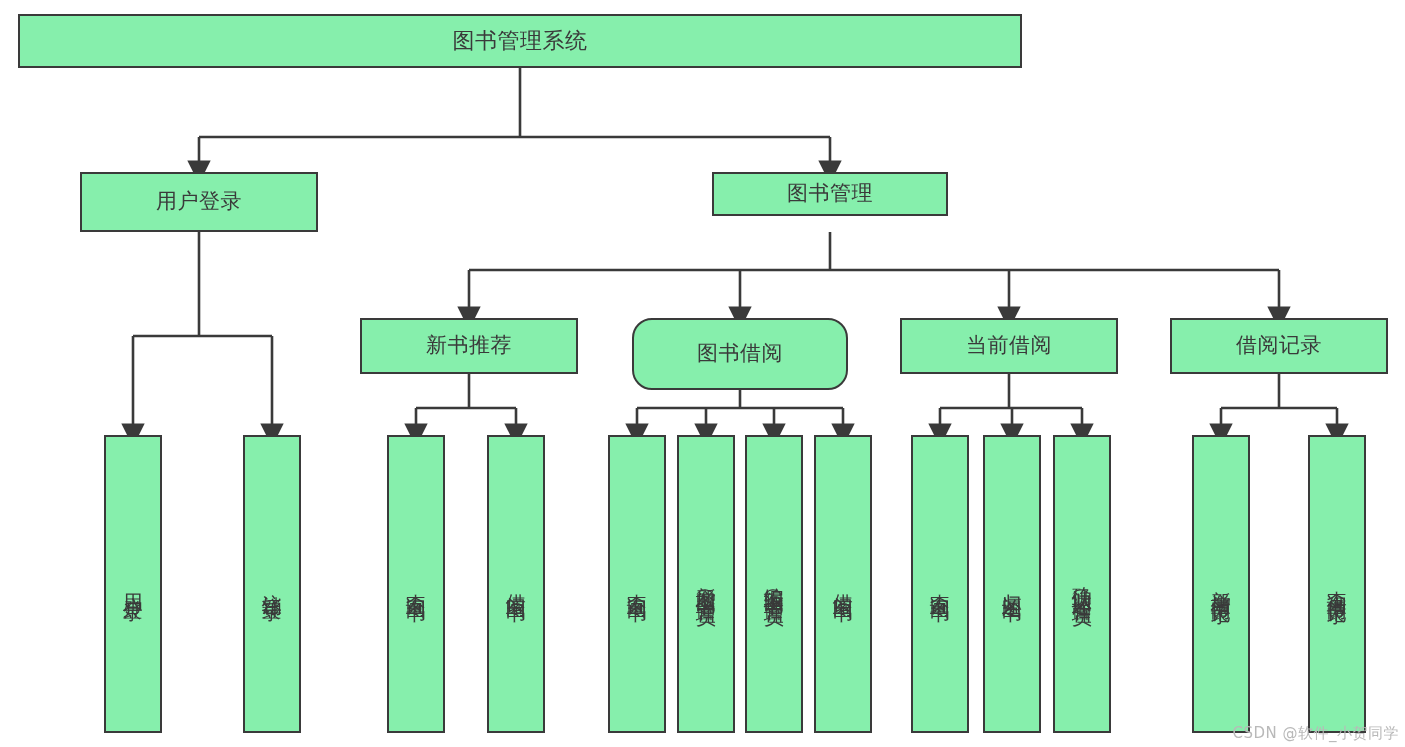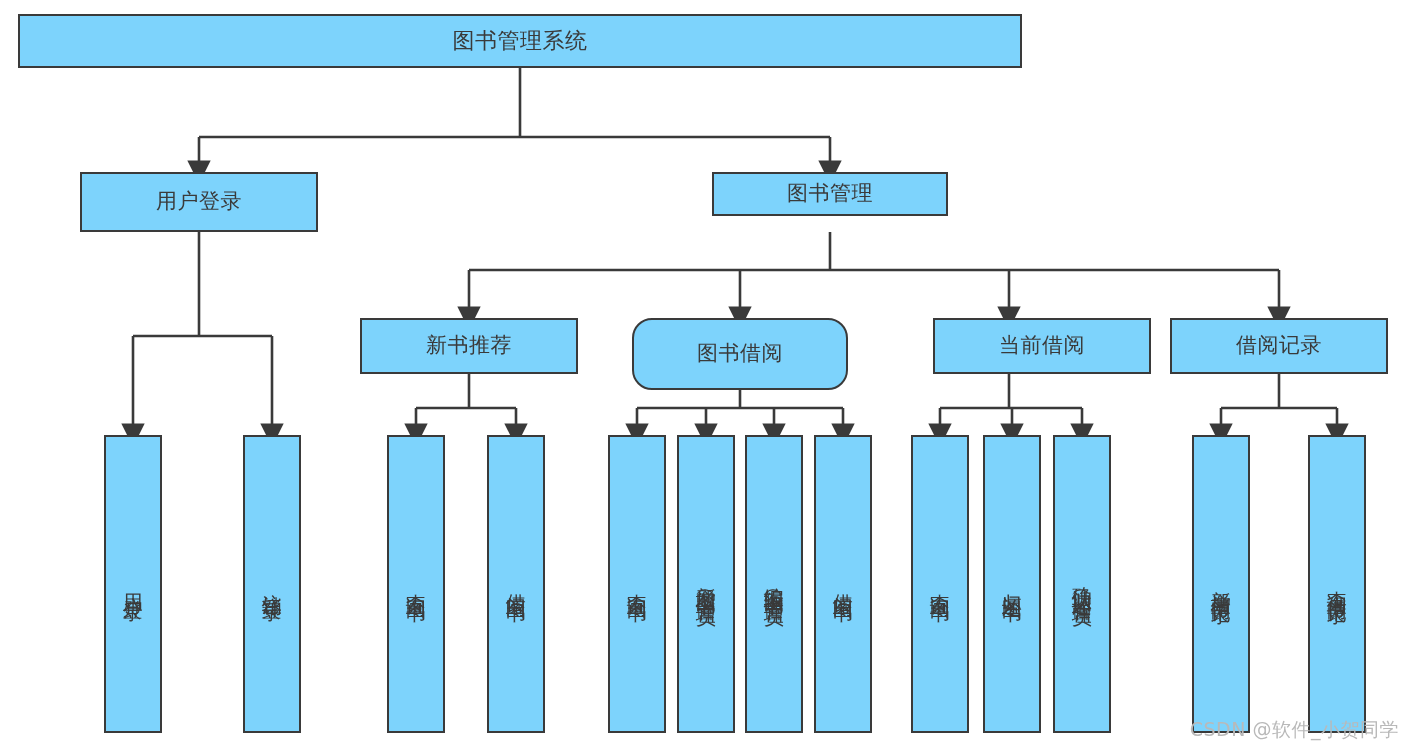--- a/index.html
+++ b/index.html
@@ -22,21 +22,21 @@
     position: absolute;
     left: 0;
     top: 0;
     width: 1405px;
     height: 747px;
     pointer-events: none;
   }
   .node {
     position: absolute;
     box-sizing: border-box;
-    background: #7dd3fc;
+    background: #86efac;
     border: 2px solid #3a3a3a;
     display: flex;
     align-items: center;
     justify-content: center;
     z-index: 2;
   }
   .node .node-label {
     color: #3a3a3a;
     font-size: 21px;
     line-height: 1.22;
@@ -52,21 +52,21 @@
     font-size: 20px;
   }
   #node-root .node-label {
     font-size: 22px;
   }
   #watermark {
     position: absolute;
     right: 6px;
     bottom: 4px;
     color: #b9b9b9;
-    font-size: 19px;
+    font-size: 15px;
     letter-spacing: 0.5px;
     white-space: nowrap;
     z-index: 3;
   }
 </style>
 </head>
 <body>
 
 <div id="diagram-root">
 
@@ -123,21 +123,21 @@
   <div class="node" id="node-book_manage" style="left: 712px; top: 172px; width: 236px; height: 44px;">
     <span class="node-label">图书管理</span>
   </div>
 
   <div class="node" id="node-new_book_rec" style="left: 360px; top: 318px; width: 218px; height: 56px; align-items: center;">
     <span class="node-label">新书推荐</span>
   </div>
   <div class="node" id="node-book_borrow" style="left: 632px; top: 318px; width: 216px; height: 72px; border-radius: 20px;">
     <span class="node-label">图书借阅</span>
   </div>
-  <div class="node" id="node-current_borrow" style="left: 900px; top: 318px; width: 218px; height: 56px; margin-left: 33px;">
+  <div class="node" id="node-current_borrow" style="left: 900px; top: 318px; width: 218px; height: 56px;">
     <span class="node-label">当前借阅</span>
   </div>
   <div class="node" id="node-borrow_record" style="left: 1170px; top: 318px; width: 218px; height: 56px;">
     <span class="node-label">借阅记录</span>
   </div>
 
   <div class="node vertical-node" id="node-leaf_user_login" style="left: 104px; top: 435px; width: 58px; height: 298px;">
     <span class="node-label">用户登录</span>
   </div>
   <div class="node vertical-node" id="node-leaf_logout" style="left: 243px; top: 435px; width: 58px; height: 298px;">

